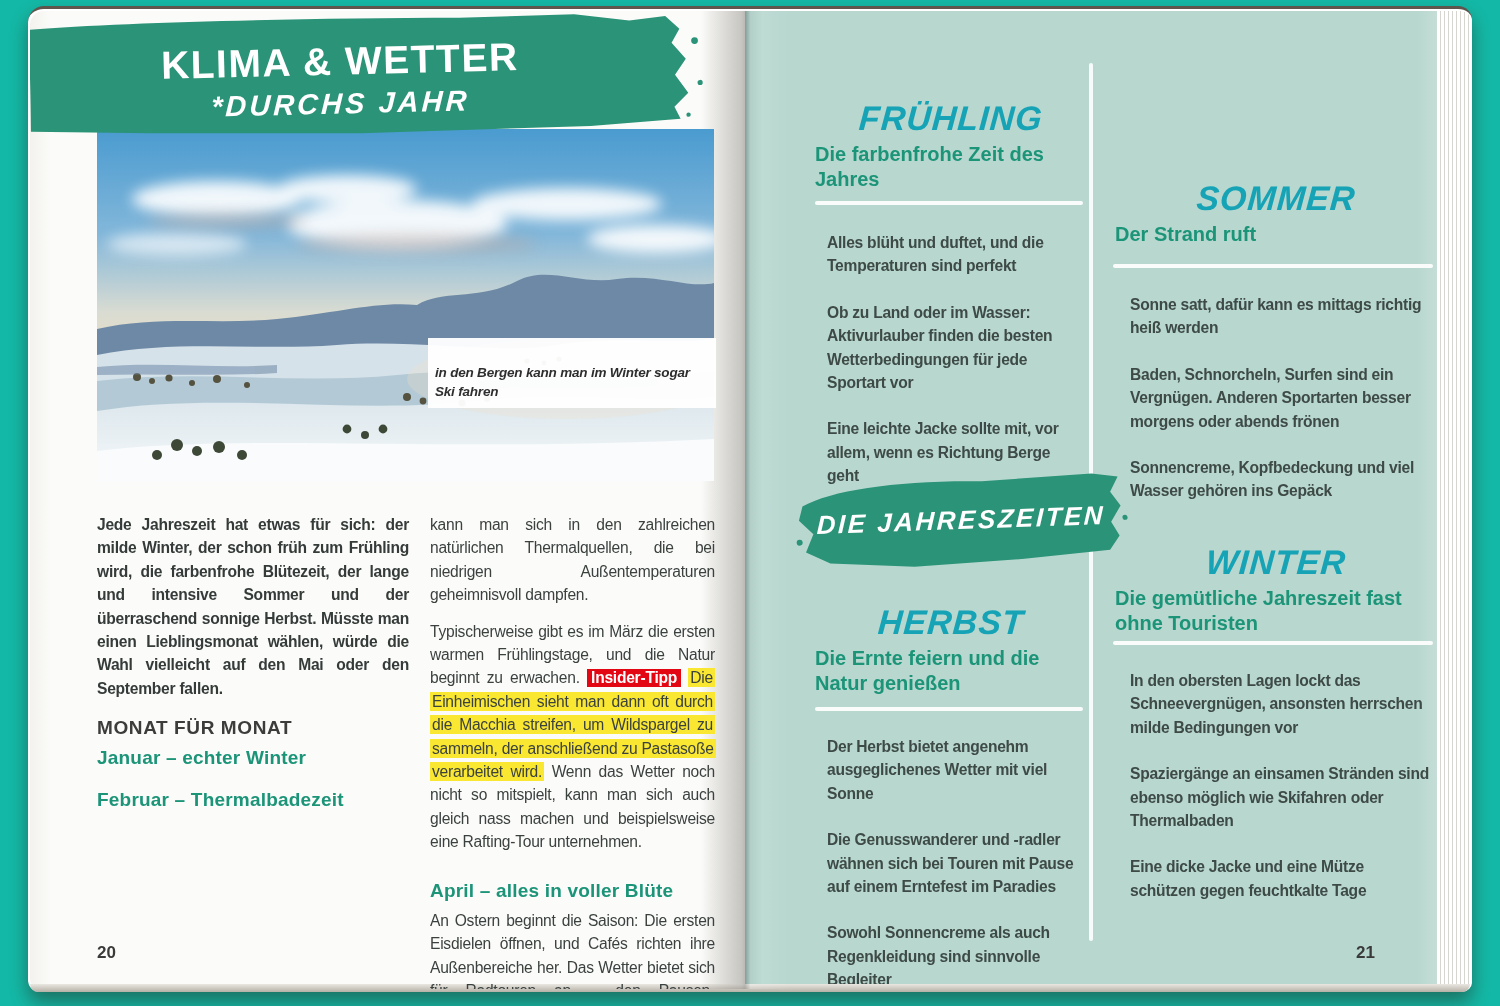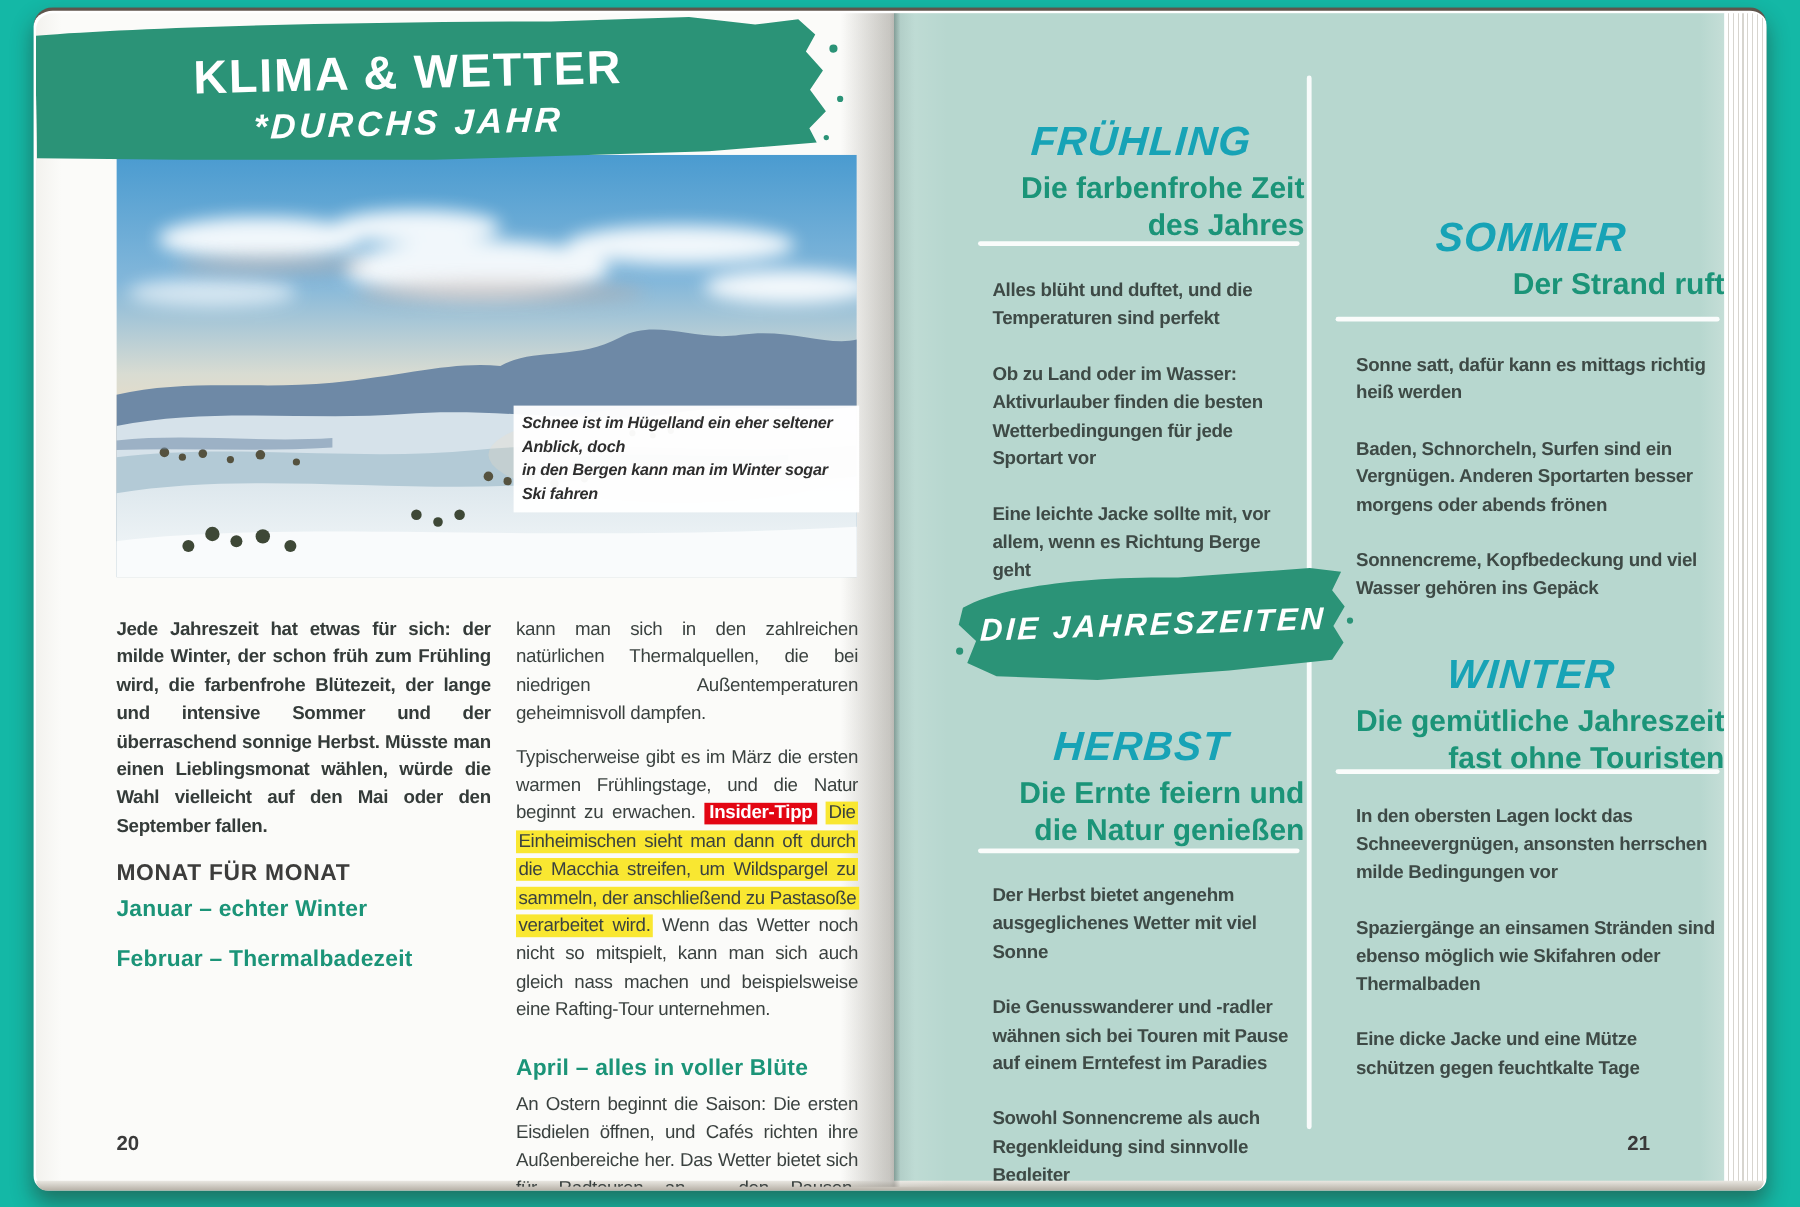--- a/index.html
+++ b/index.html
@@ -54,21 +54,21 @@
   .hl{background:var(--yellow);box-decoration-break:clone;-webkit-box-decoration-break:clone;padding:1px 2px;}
   .pagenum{position:absolute;bottom:26px;font-size:17px;font-weight:700;color:#3a3a3a;z-index:3;}
   .pagenum-left{left:67px;}
   .pagenum-right{right:62px;}
 
   
   .vline{position:absolute;left:344px;top:52px;width:4px;height:878px;background:rgba(255,255,255,.9);border-radius:2px;}
   .season{position:absolute;color:var(--ink);}
   .season .s-title{font-size:34px;font-weight:700;font-style:italic;color:var(--cyan);
         letter-spacing:1px;text-align:center;transform:skewX(-4deg);}
-  .season .s-sub{font-size:25px;font-weight:700;color:var(--teal);text-align:right;line-height:1.25;margin-top:4px;}
+  .season .s-sub{font-size:20px;font-weight:700;color:var(--teal);text-align:left;line-height:1.25;margin-top:4px;}
   .hline{position:absolute;height:4px;background:rgba(255,255,255,.92);border-radius:2px;}
   .items{position:absolute;}
   .items p{font-weight:700;font-size:15.6px;line-height:1.5;letter-spacing:-.25px;color:#3e4a46;margin-bottom:23px;}
 
   .seasons-banner{position:absolute;left:48px;top:462px;width:336px;height:94px;transform:rotate(-2deg);z-index:4;}
   .seasons-banner svg{position:absolute;inset:0;width:100%;height:100%;}
   .seasons-banner .b-label{position:absolute;left:0;top:32px;width:100%;text-align:center;color:#fff;
         font-size:26px;font-weight:700;font-style:italic;letter-spacing:2.5px;transform:skewX(-4deg);}
 </style>
 </head>
@@ -155,21 +155,21 @@
               <circle cx="286" cy="300" r="4.4"></circle>
           </g>
           <g fill="#6e89a6" opacity=".55">
             <path d="M0 238 C60 232 120 240 180 236 L180 244 C120 248 60 244 0 246 Z"></path>
             <path d="M380 252 C440 246 500 254 560 250 L560 257 C500 261 440 257 380 259 Z"></path>
           </g>
         </svg>
       </div>
 
       <div class="photo-caption">
-        <span>Schnee ist im Hügelland ein eher seltener Anblick, doch</span><br>
+        <br>
         <span>in den Bergen kann man im Winter sogar Ski fahren</span>
       </div>
 
       <div class="columns">
         <div class="col col-a">
           <p class="intro">Jede Jahreszeit hat etwas für sich: der milde Winter, der schon früh zum Frühling wird, die farbenfrohe Blütezeit, der lange und intensive Sommer und der überraschend sonnige Herbst. Müsste man einen Lieblingsmonat wählen, würde die Wahl vielleicht auf den Mai oder den September fallen.</p>
           <div class="h-dark">MONAT FÜR MONAT</div>
           <div class="h-teal">Januar – echter Winter</div>
           <div class="gap"></div>
           <div class="h-teal">Februar – Thermalbadezeit</div>

